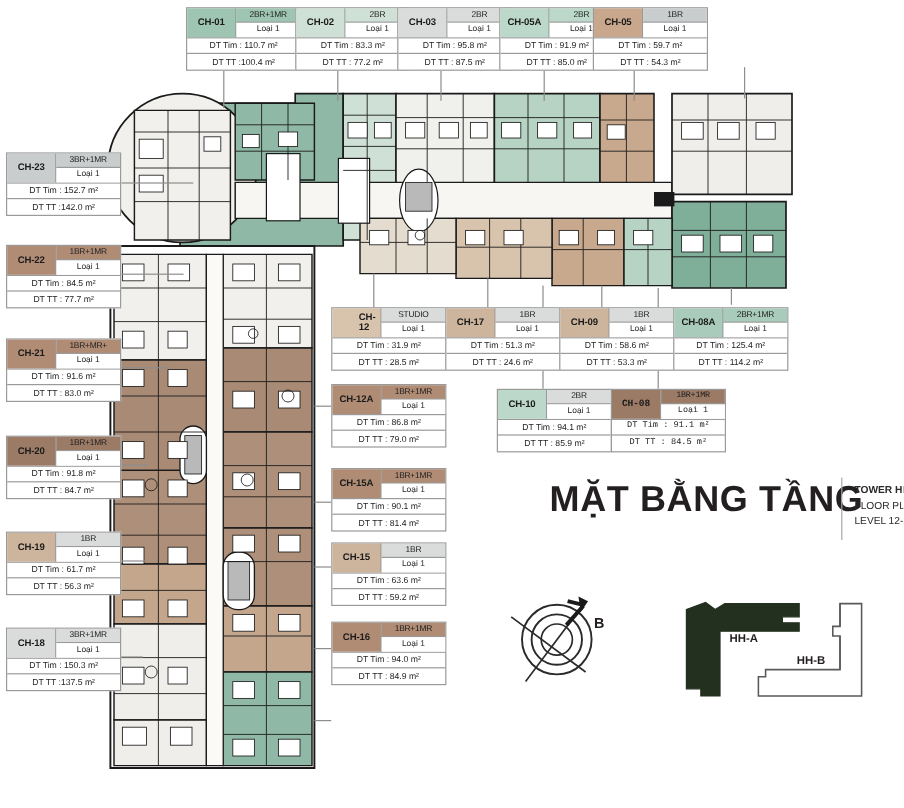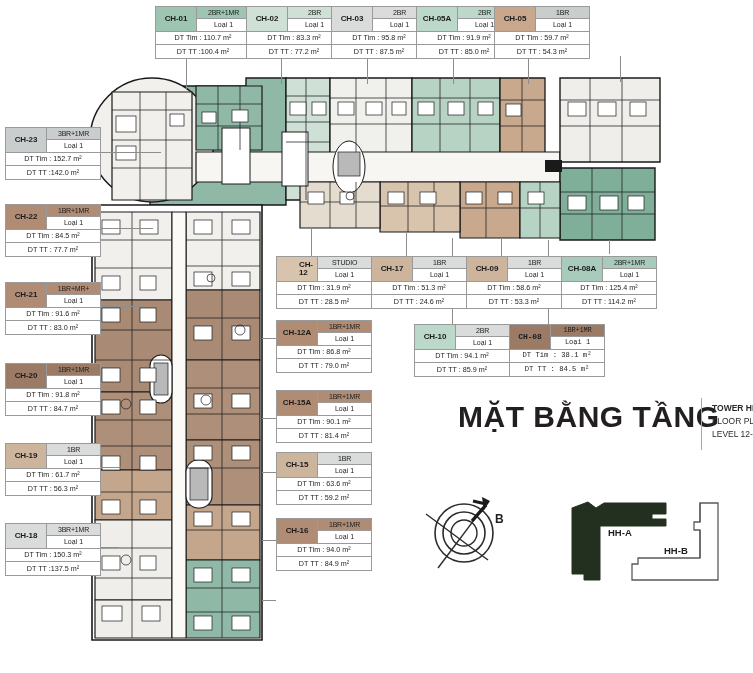--- a/index.html
+++ b/index.html
@@ -545,21 +545,21 @@
   </div>
 
   <div class="unit-box" style="left:509px;top:324px;font-family:Liberation Mono, monospace;">
     <div class="ub-top">
       <div class="ub-code sw-brown">CH-08</div>
       <div class="ub-right">
         <div class="ub-type sw-brown">1BR+1MR</div>
         <div class="ub-loai">Loại 1</div>
       </div>
     </div>
-    <div class="ub-row">DT Tim : 38.1 m²</div>
+    <div class="ub-row">DT Tim : 91.1 m²</div>
     <div class="ub-row">DT TT : 84.5 m²</div>
   </div>
 
   <div class="unit-box" style="left:276px;top:320px;">
     <div class="ub-top">
       <div class="ub-code sw-brown2">CH-12A</div>
       <div class="ub-right">
         <div class="ub-type sw-brown2">1BR+1MR</div>
         <div class="ub-loai">Loại 1</div>
       </div>

